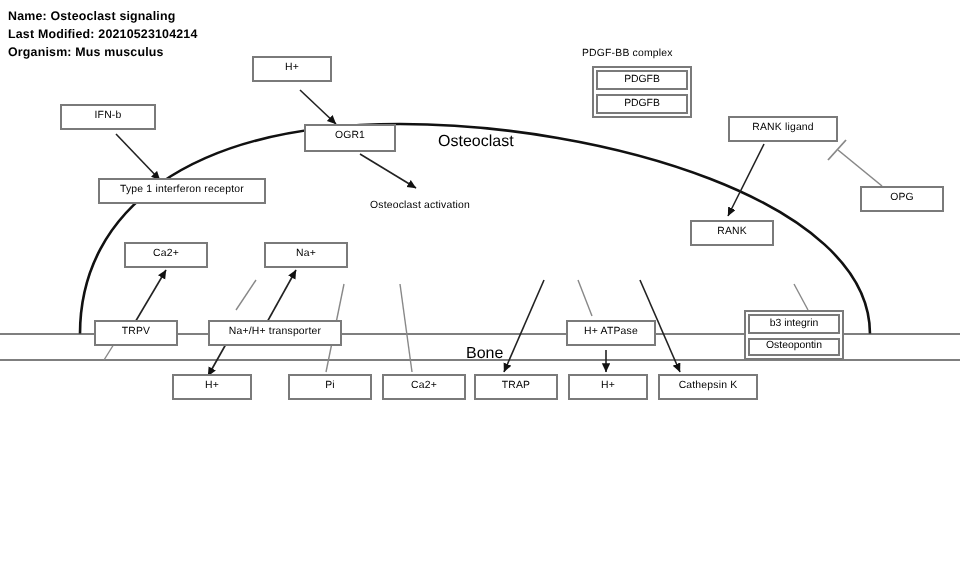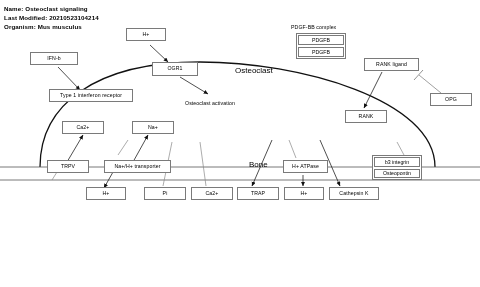--- a/index.html
+++ b/index.html
@@ -77,21 +77,20 @@
     font-size: 5.2px;
     color: #000000;
     white-space: nowrap;
     letter-spacing: 0.1px;
   }
   .big-label {
     position: absolute;
     font-size: 8px;
     color: #000000;
     white-space: nowrap;
-    margin-left: 16px;
   }
 </style>
 </head>
 <body>
 
 <div id="canvas">
 
   <div class="meta" id="meta-name">Name: Osteoclast signaling</div>
   <div class="meta" id="meta-modified">Last Modified: 20210523104214</div>
   <div class="meta" id="meta-organism">Organism: Mus musculus</div>
@@ -168,21 +167,21 @@
   <div class="node" style="left:62px; top:121px; width:42px; height:13px;">Ca2+</div>
 
   <div class="node" style="left:132px; top:121px; width:42px; height:13px;">Na+</div>
 
   <div class="node" style="left:47px; top:160px; width:42px; height:13px;">TRPV</div>
 
   <div class="node" style="left:104px; top:160px; width:67px; height:13px;">Na+/H+ transporter</div>
 
   <div class="node" style="left:283px; top:160px; width:45px; height:13px;">H+ ATPase</div>
 
-  <div class="big-label" style="left:221px; top:160px;padding-left:12px;">Bone</div>
+  <div class="big-label" style="left:221px; top:172px;padding-left:12px;">Bone</div>
 
   <div class="complex-wrap" style="left:372px; top:155px; width:50px; height:25px;">
     <div class="sub">b3 integrin</div>
     <div class="sub">Osteopontin</div>
   </div>
 
   <div class="node" style="left:86px; top:187px; width:40px; height:13px;">H+</div>
 
   <div class="node" style="left:144px; top:187px; width:42px; height:13px;">Pi</div>
 

